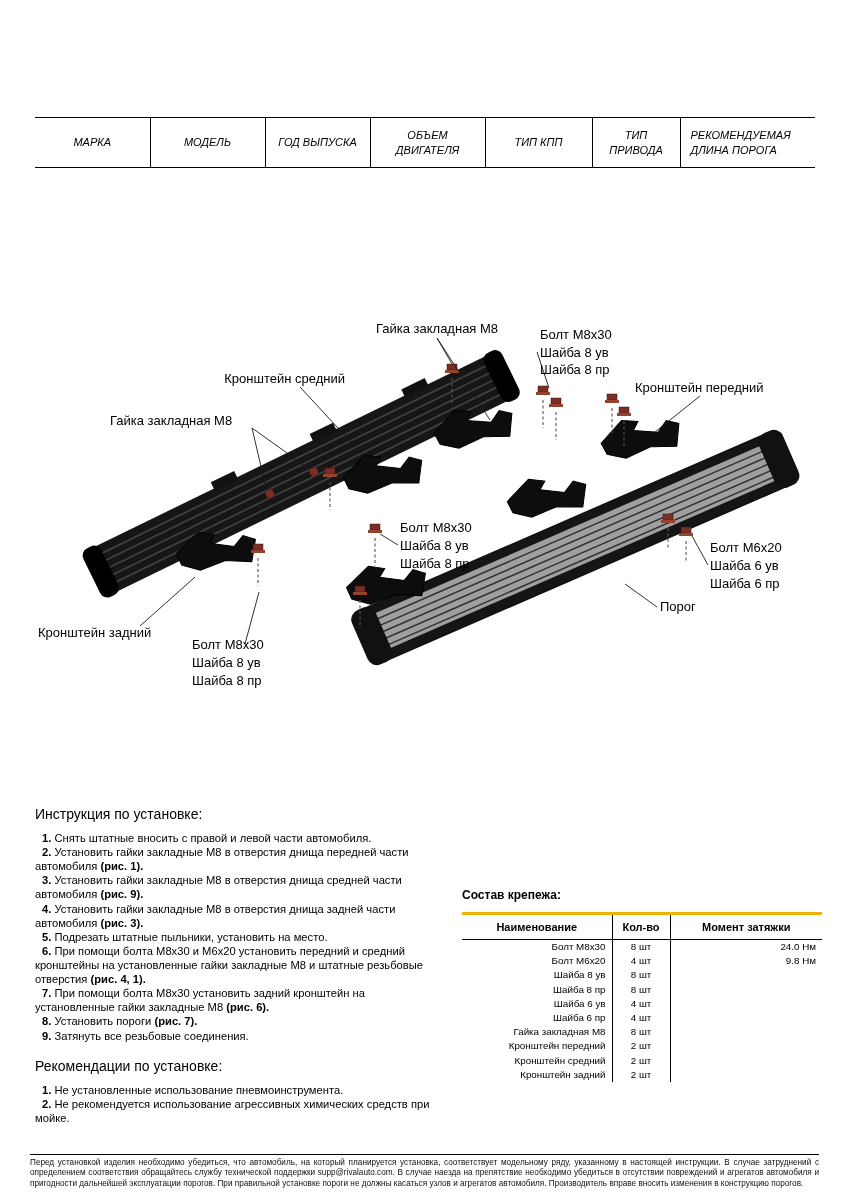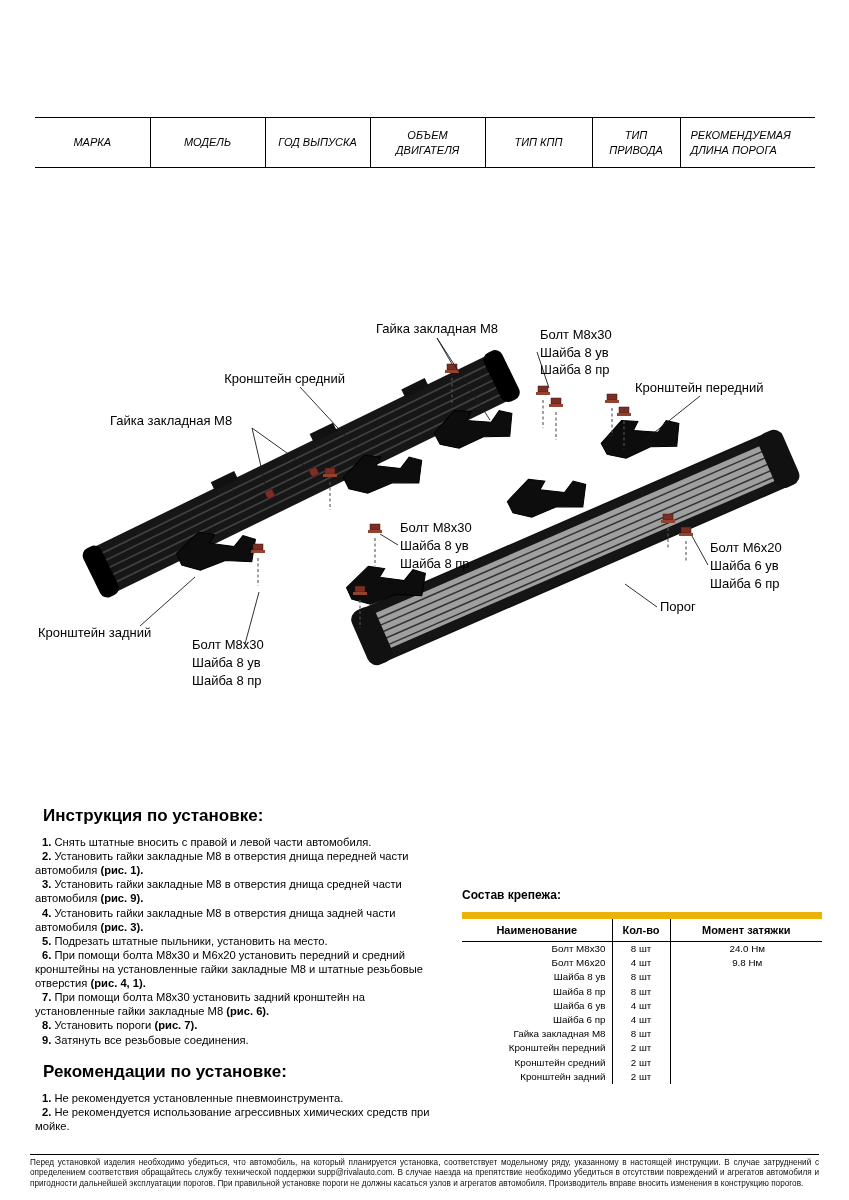--- a/index.html
+++ b/index.html
@@ -33,38 +33,38 @@
   .diagram text { font-family:"Liberation Sans", sans-serif; font-size:13px; fill:#000; }
   .leader { stroke:#1a1a1a; stroke-width:.9; }
   .bolt .dash { stroke:#555; stroke-dasharray:3,2.5; stroke-width:1.1; }
   .bolt .head { fill:#7b2d26; stroke:#3f1510; stroke-width:.5; }
   .bolt .washer { fill:#93442f; }
   .nut { fill:#7b2d26; stroke:#3f1510; stroke-width:.5; }
   .bkt { fill:#0d0d0d; stroke:#000; stroke-width:1; }
 
   
   .leftcol { left:35px; top:806px; width:408px; }
-  .sec-head { font-size:17px; font-weight:bold; margin-bottom:9px;margin-left:8px; }
+  .sec-head { font-size:14px; font-weight:normal; margin-bottom:9px; }
   .instr-item { font-size:11.2px; line-height:1.26; }
   .instr-item .num { font-weight:bold; margin-left:7px; }
   .fig { font-weight:bold; }
   .rec-head { margin-top:15px; }
 
   
   .hw-wrap { left:462px; top:888px; width:360px; }
   .hw-head { font-size:12px; font-weight:bold; margin-bottom:10px; }
   table.hw { border-collapse:collapse; table-layout:fixed; }
-  table.hw tr.h { border-top:7px solid #eab308; border-bottom:1px solid #000; }
+  table.hw tr.h { border-top:3px solid #eab308; border-bottom:1px solid #000; }
   table.hw th { font-size:11px; font-weight:bold; height:26px; text-align:center; vertical-align:middle; padding:2px 4px; }
   table.hw td { font-size:9.8px; line-height:1.45; padding:0 6px; vertical-align:middle; }
   table.hw th, table.hw td { border-left:1px solid #000; }
   table.hw th:first-child, table.hw td:first-child { border-left:none; }
   table.hw td.name { text-align:right; }
   table.hw td.qty { text-align:center; }
-  table.hw td.tq { text-align:center; padding-left:8px; }
+  table.hw td.tq { text-align:right; padding-left:8px; }
 
   
   .footer {
     left:30px; top:1154px; width:789px;
     border-top:1px solid #000; padding-top:3px;
     font-size:8.2px; line-height:1.25; text-align:justify; color:#111;
   }
 </style>
 </head>
 <body>
@@ -241,21 +241,21 @@
   <div class="instr-item"><span class="num">2.</span> <span>Установить гайки закладные М8 в отверстия днища передней части автомобиля </span><span class="fig">(рис. 1).</span></div>
   <div class="instr-item"><span class="num">3.</span> <span>Установить гайки закладные М8 в отверстия днища средней части автомобиля </span><span class="fig">(рис. 9).</span></div>
   <div class="instr-item"><span class="num">4.</span> <span>Установить гайки закладные М8 в отверстия днища задней части автомобиля </span><span class="fig">(рис. 3).</span></div>
   <div class="instr-item"><span class="num">5.</span> <span>Подрезать штатные пыльники, установить на место.</span><span class="fig"></span></div>
   <div class="instr-item"><span class="num">6.</span> <span>При помощи болта М8х30 и М6х20 установить передний и средний кронштейны на установленные гайки закладные М8 и штатные резьбовые отверстия </span><span class="fig">(рис. 4, 1).</span></div>
   <div class="instr-item"><span class="num">7.</span> <span>При помощи болта М8х30 установить задний кронштейн на установленные гайки закладные М8 </span><span class="fig">(рис. 6).</span></div>
   <div class="instr-item"><span class="num">8.</span> <span>Установить пороги </span><span class="fig">(рис. 7).</span></div>
   <div class="instr-item"><span class="num">9.</span> <span>Затянуть все резьбовые соединения.</span><span class="fig"></span></div>
 
   <div class="sec-head rec-head">Рекомендации по установке:</div>
-  <div class="instr-item"><span class="num">1.</span> <span>Не рекомендуется установленные пневмоинструмента.</span></div>
+  <div class="instr-item"><span class="num">1.</span> <span>Не установленные использование пневмоинструмента.</span></div>
   <div class="instr-item"><span class="num">2.</span> <span>Не рекомендуется использование агрессивных химических средств при мойке.</span></div>
 </div>
 
 <div class="abs hw-wrap">
   <div class="hw-head">Состав крепежа:</div>
   <table class="hw">
     <colgroup>
         <col style="width:150px">
         <col style="width:58px">
         <col style="width:152px">

